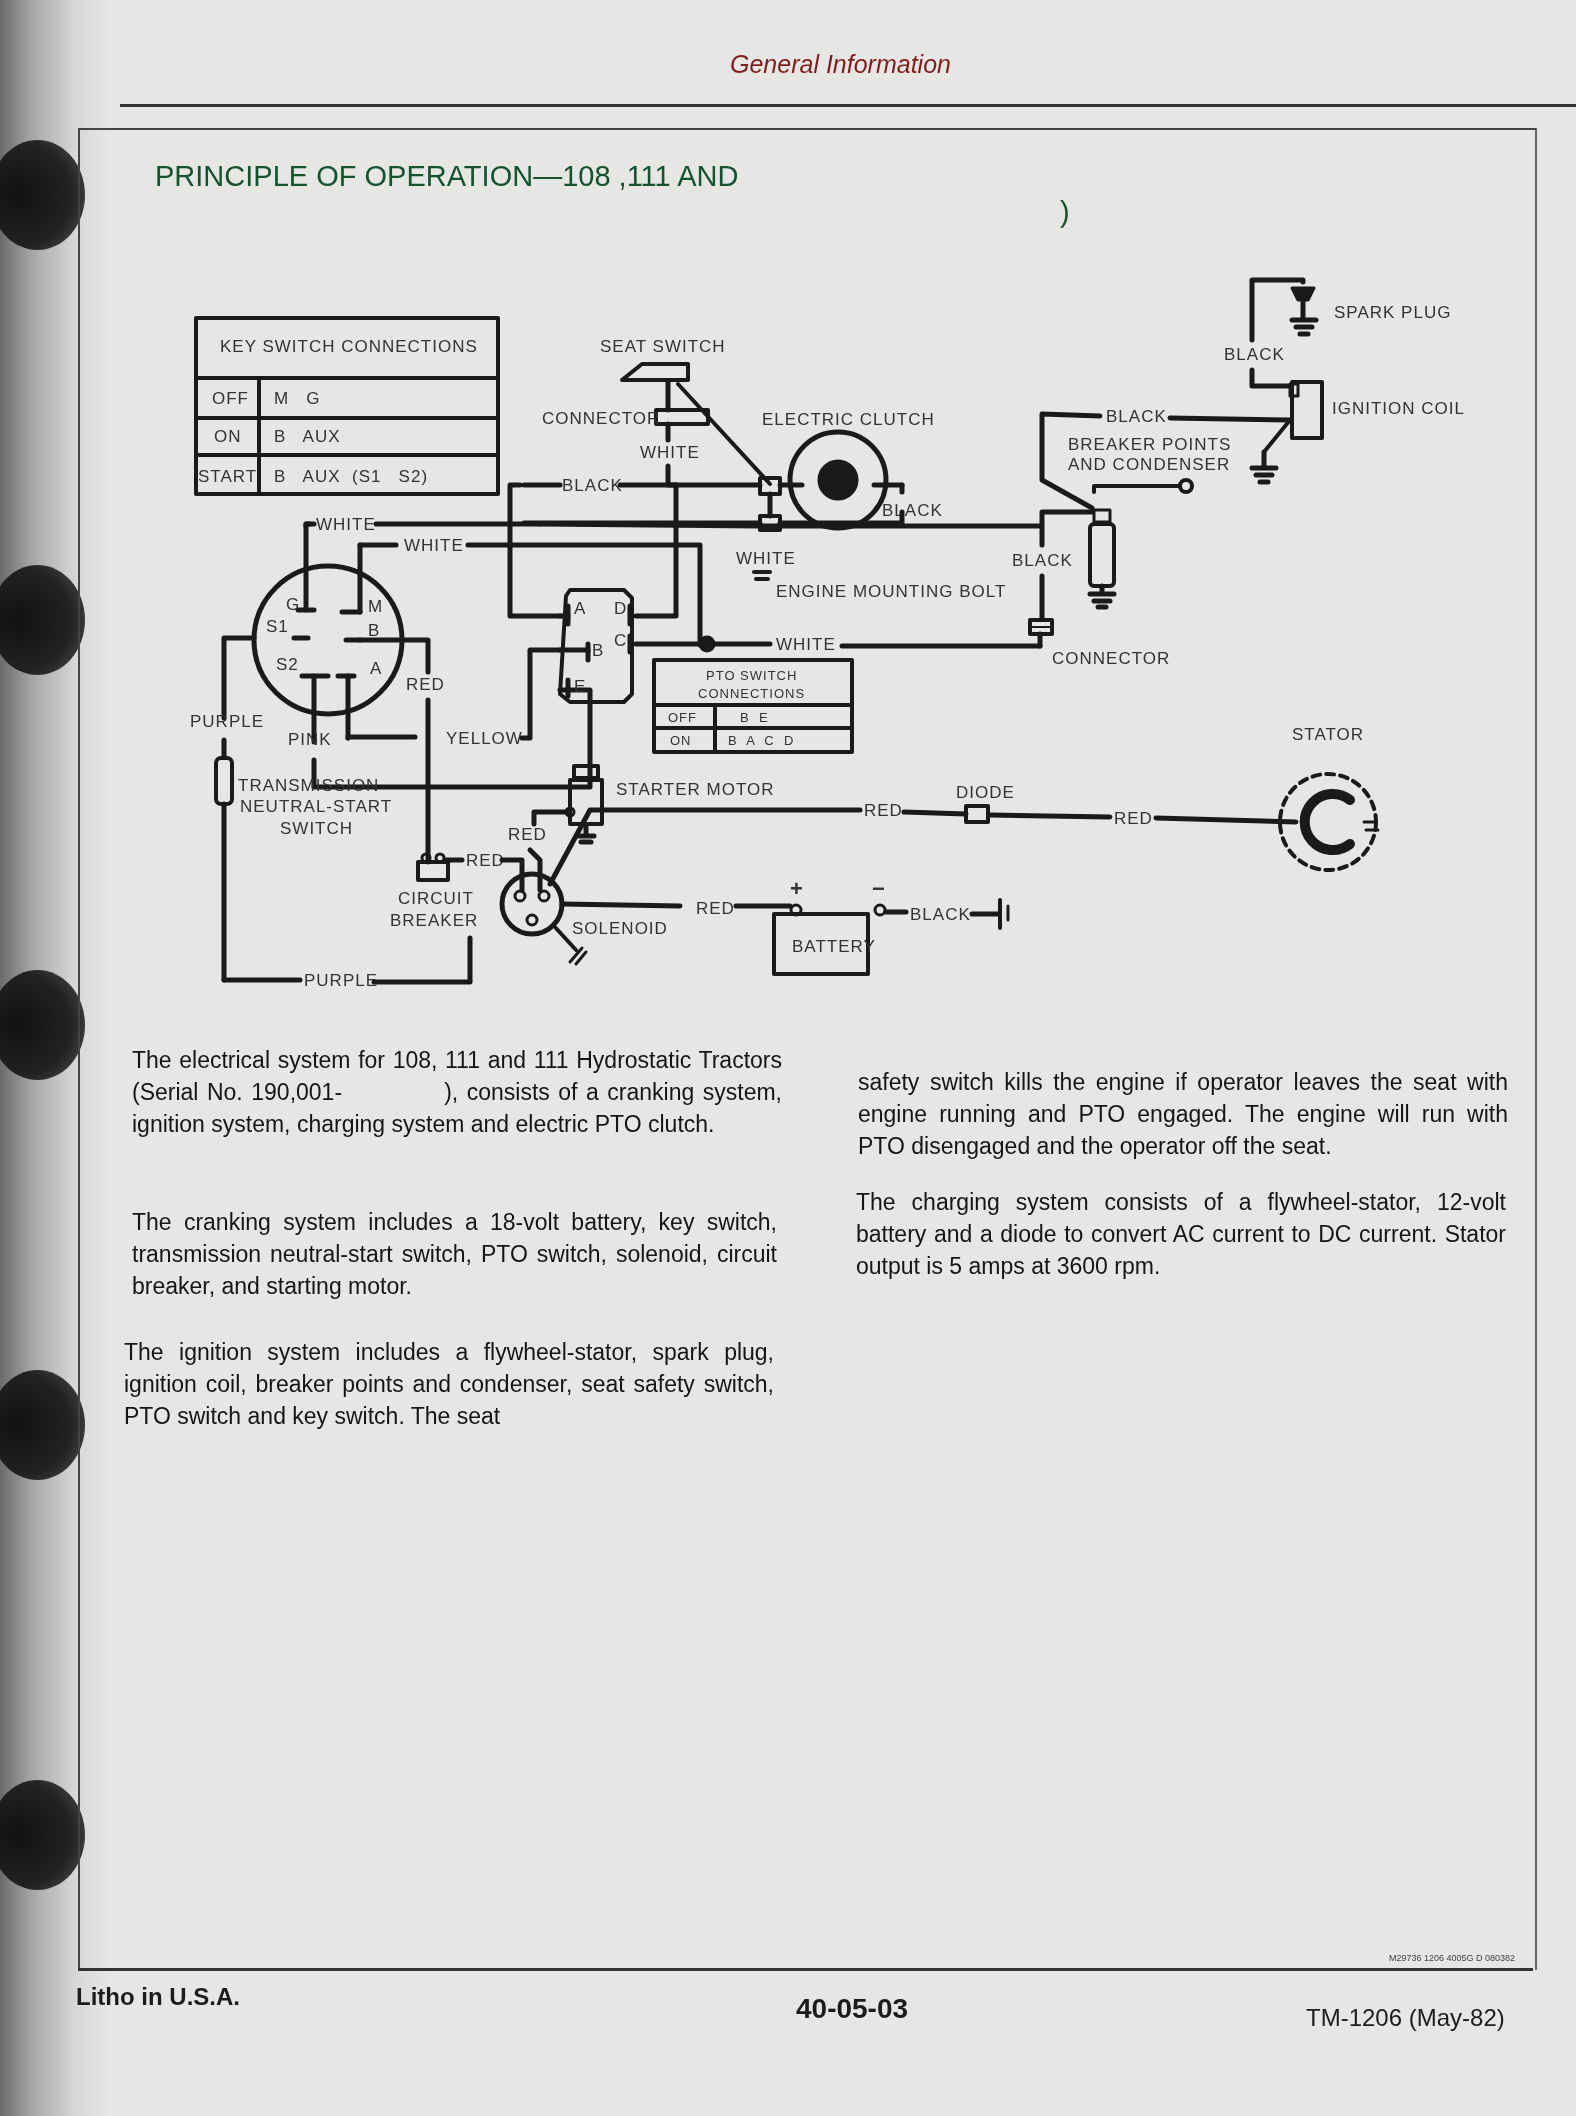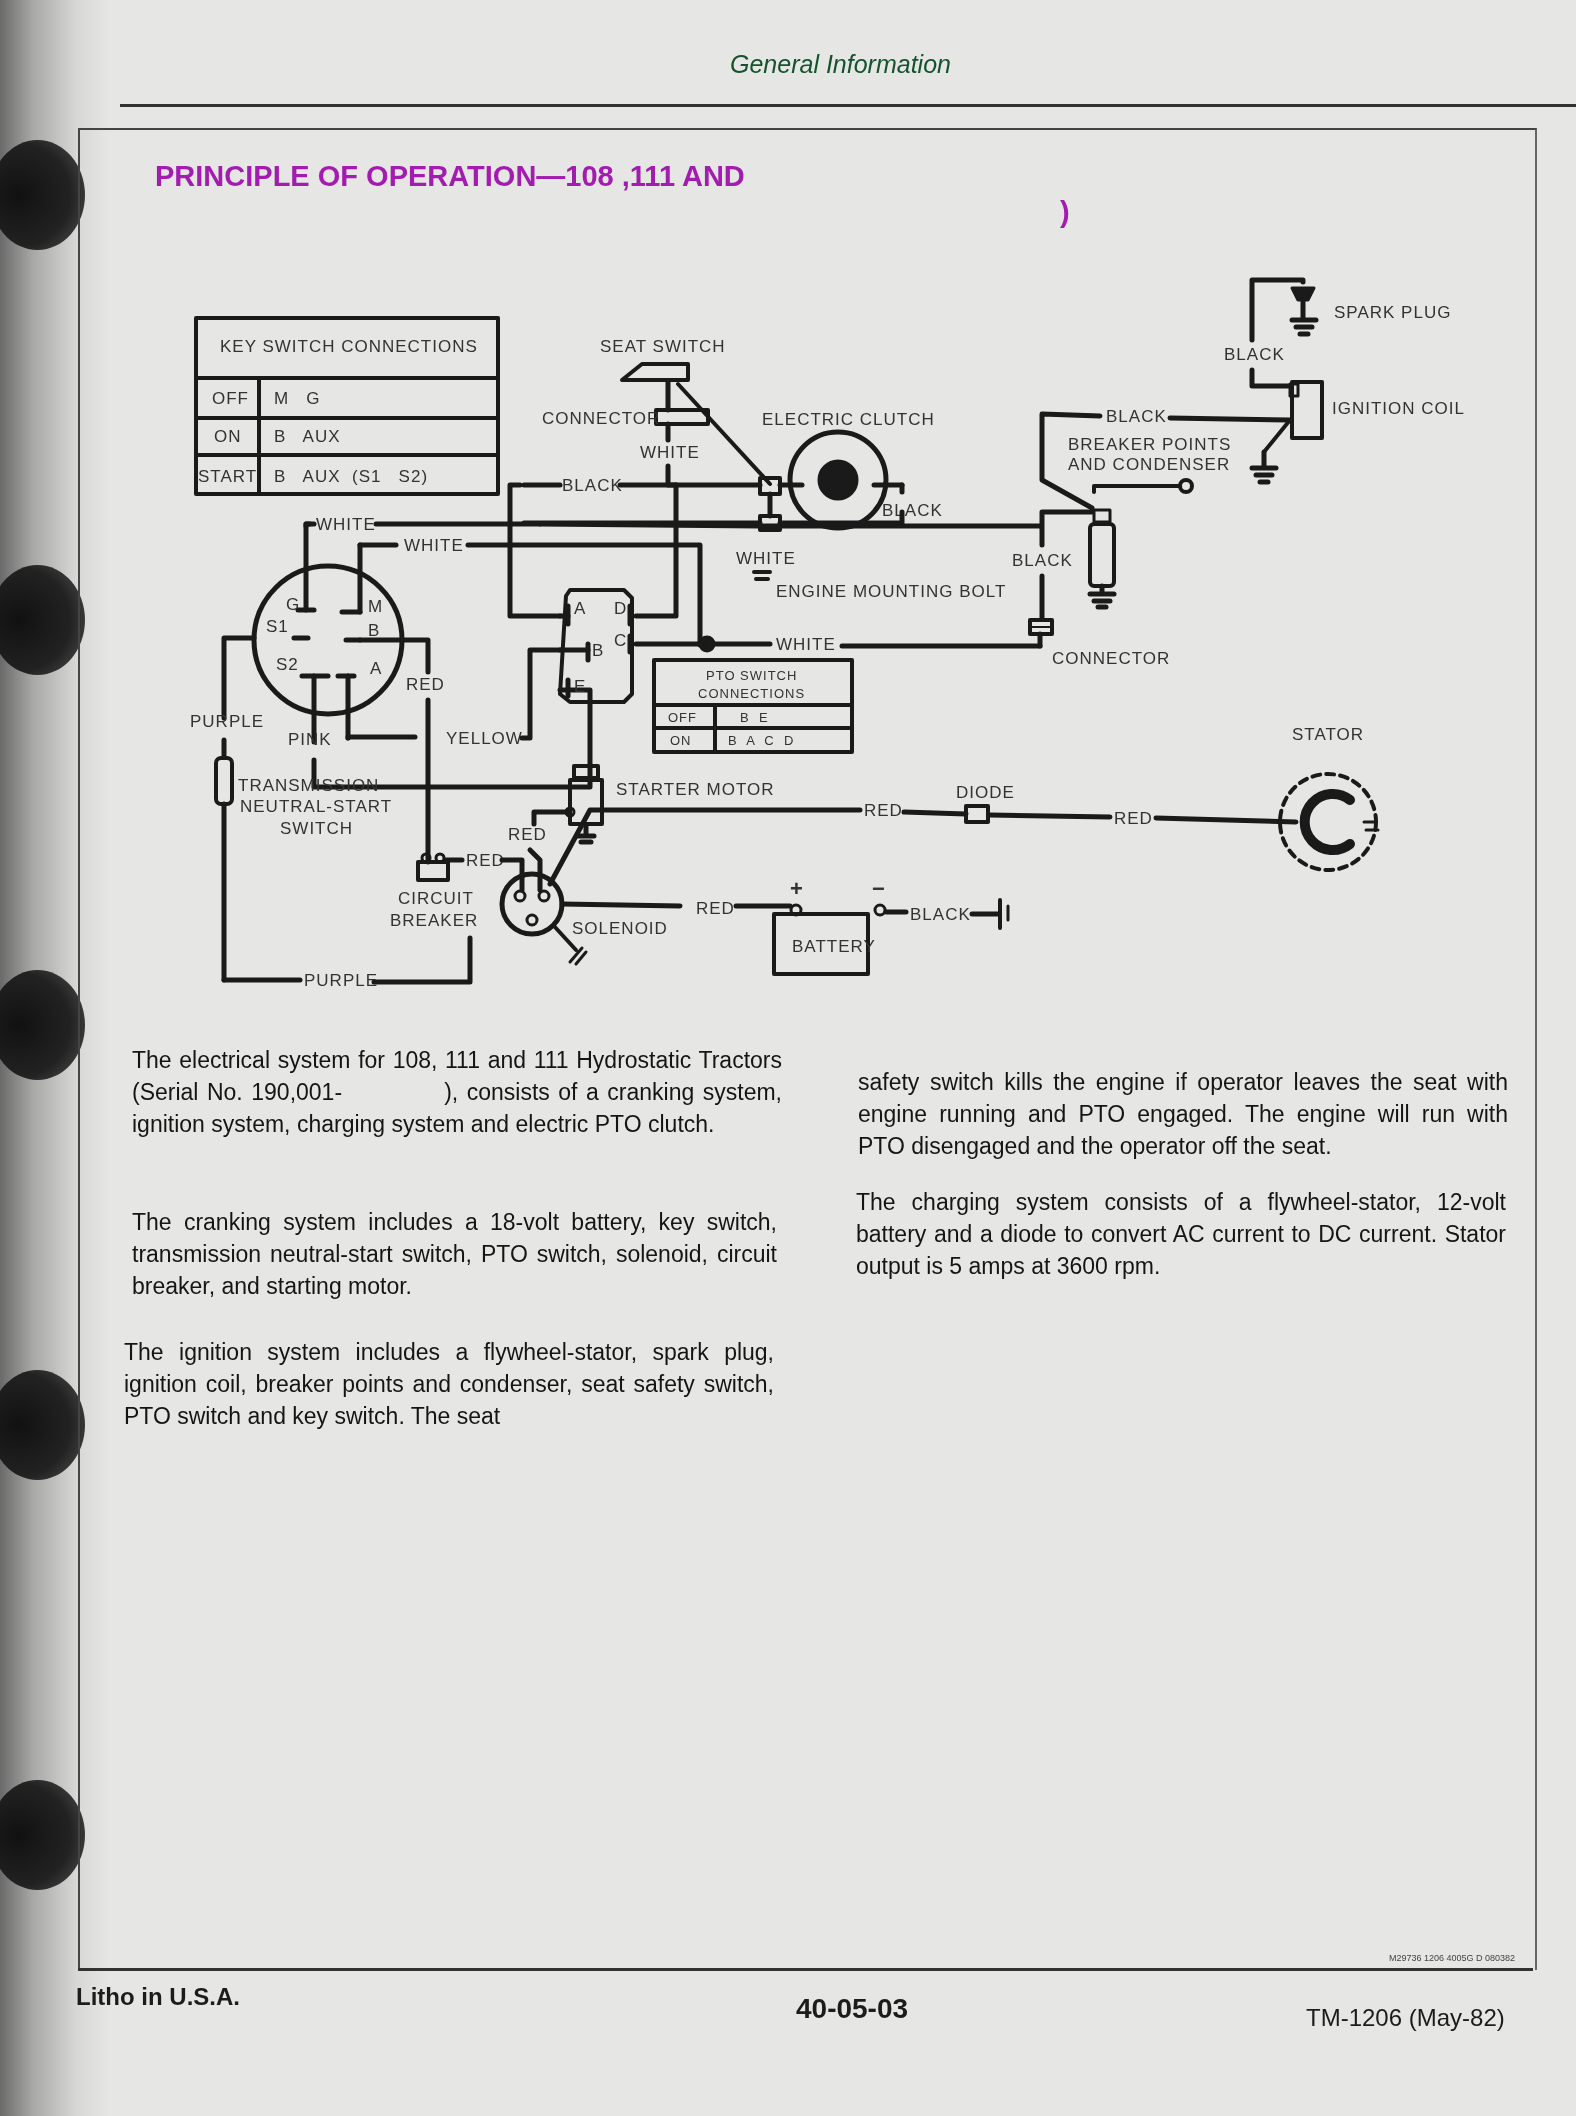--- a/index.html
+++ b/index.html
@@ -5,26 +5,26 @@
   html, body { margin:0; padding:0; }
   body {
     width:1576px; height:2116px; position:relative; overflow:hidden;
     background:#e6e6e4;
     font-family:"Liberation Sans", sans-serif; color:#1c1c1c;
   }
   .binding { position:absolute; left:0; top:0; width:110px; height:2116px;
     background:linear-gradient(90deg,#6a6a6a 0%,#a8a8a6 30%,#d8d8d6 70%,#e6e6e4 100%); }
   .hole { position:absolute; left:-10px; width:95px; height:110px; border-radius:50%;
     background:radial-gradient(circle at 30% 50%,#111 0%,#222 60%,#555 100%); }
-  .running-head { position:absolute; left:730px; top:50px; font-size:25px; font-style:italic; color:#14532d; }
+  .running-head { position:absolute; left:730px; top:50px; font-size:25px; font-style:italic; color:#7f1d1d; }
   .top-rule { position:absolute; left:120px; top:104px; width:1456px; height:3px; background:#333; }
   .frame { position:absolute; left:78px; top:128px; width:1455px; height:1840px;
     border-left:2px solid #444; border-top:2px solid #444; border-right:2px solid #666; }
   .bottom-rule { position:absolute; left:78px; top:1968px; width:1455px; height:3px; background:#333; }
-  .title { position:absolute; left:155px; top:158px; font-size:29px; font-weight:bold; line-height:36px; color:#a21caf; }
+  .title { position:absolute; left:155px; top:158px; font-size:29px; font-weight:normal; line-height:36px; color:#14532d; }
   .title .serial-close { position:absolute; left:905px; top:36px; }
   svg.diagram { position:absolute; left:0; top:0; }
   .dlabel { font-family:"Liberation Sans", sans-serif; font-size:17px; fill:#333; letter-spacing:1px; }
   .para { position:absolute; font-size:23px; line-height:32px; color:#151515; text-align:justify; }
   .footer-left { position:absolute; left:76px; top:1983px; font-size:24px;font-weight:bold; }
   .footer-center { position:absolute; left:760px; top:1993px; font-size:28px; font-weight:bold;margin-left:36px; }
   .footer-right { position:absolute; left:1306px; top:2004px; font-size:24px; }
   .code { position:absolute; left:1365px; top:1953px; font-size:9px; color:#444;margin-left:24px; }
 </style>
 </head>

